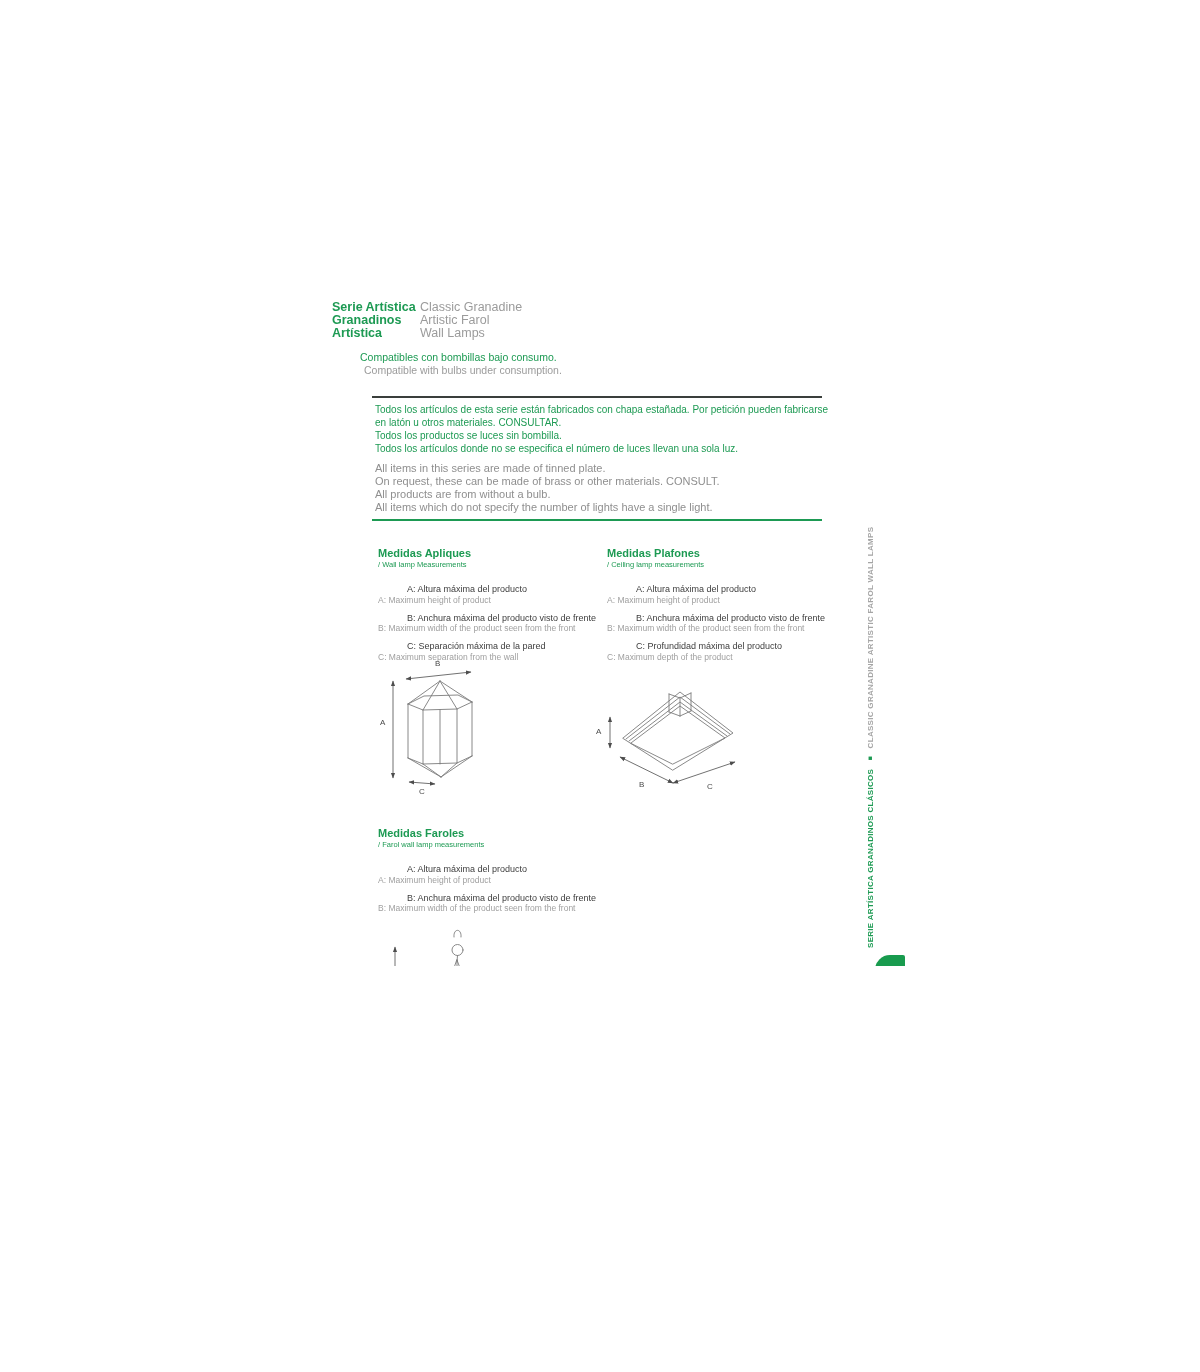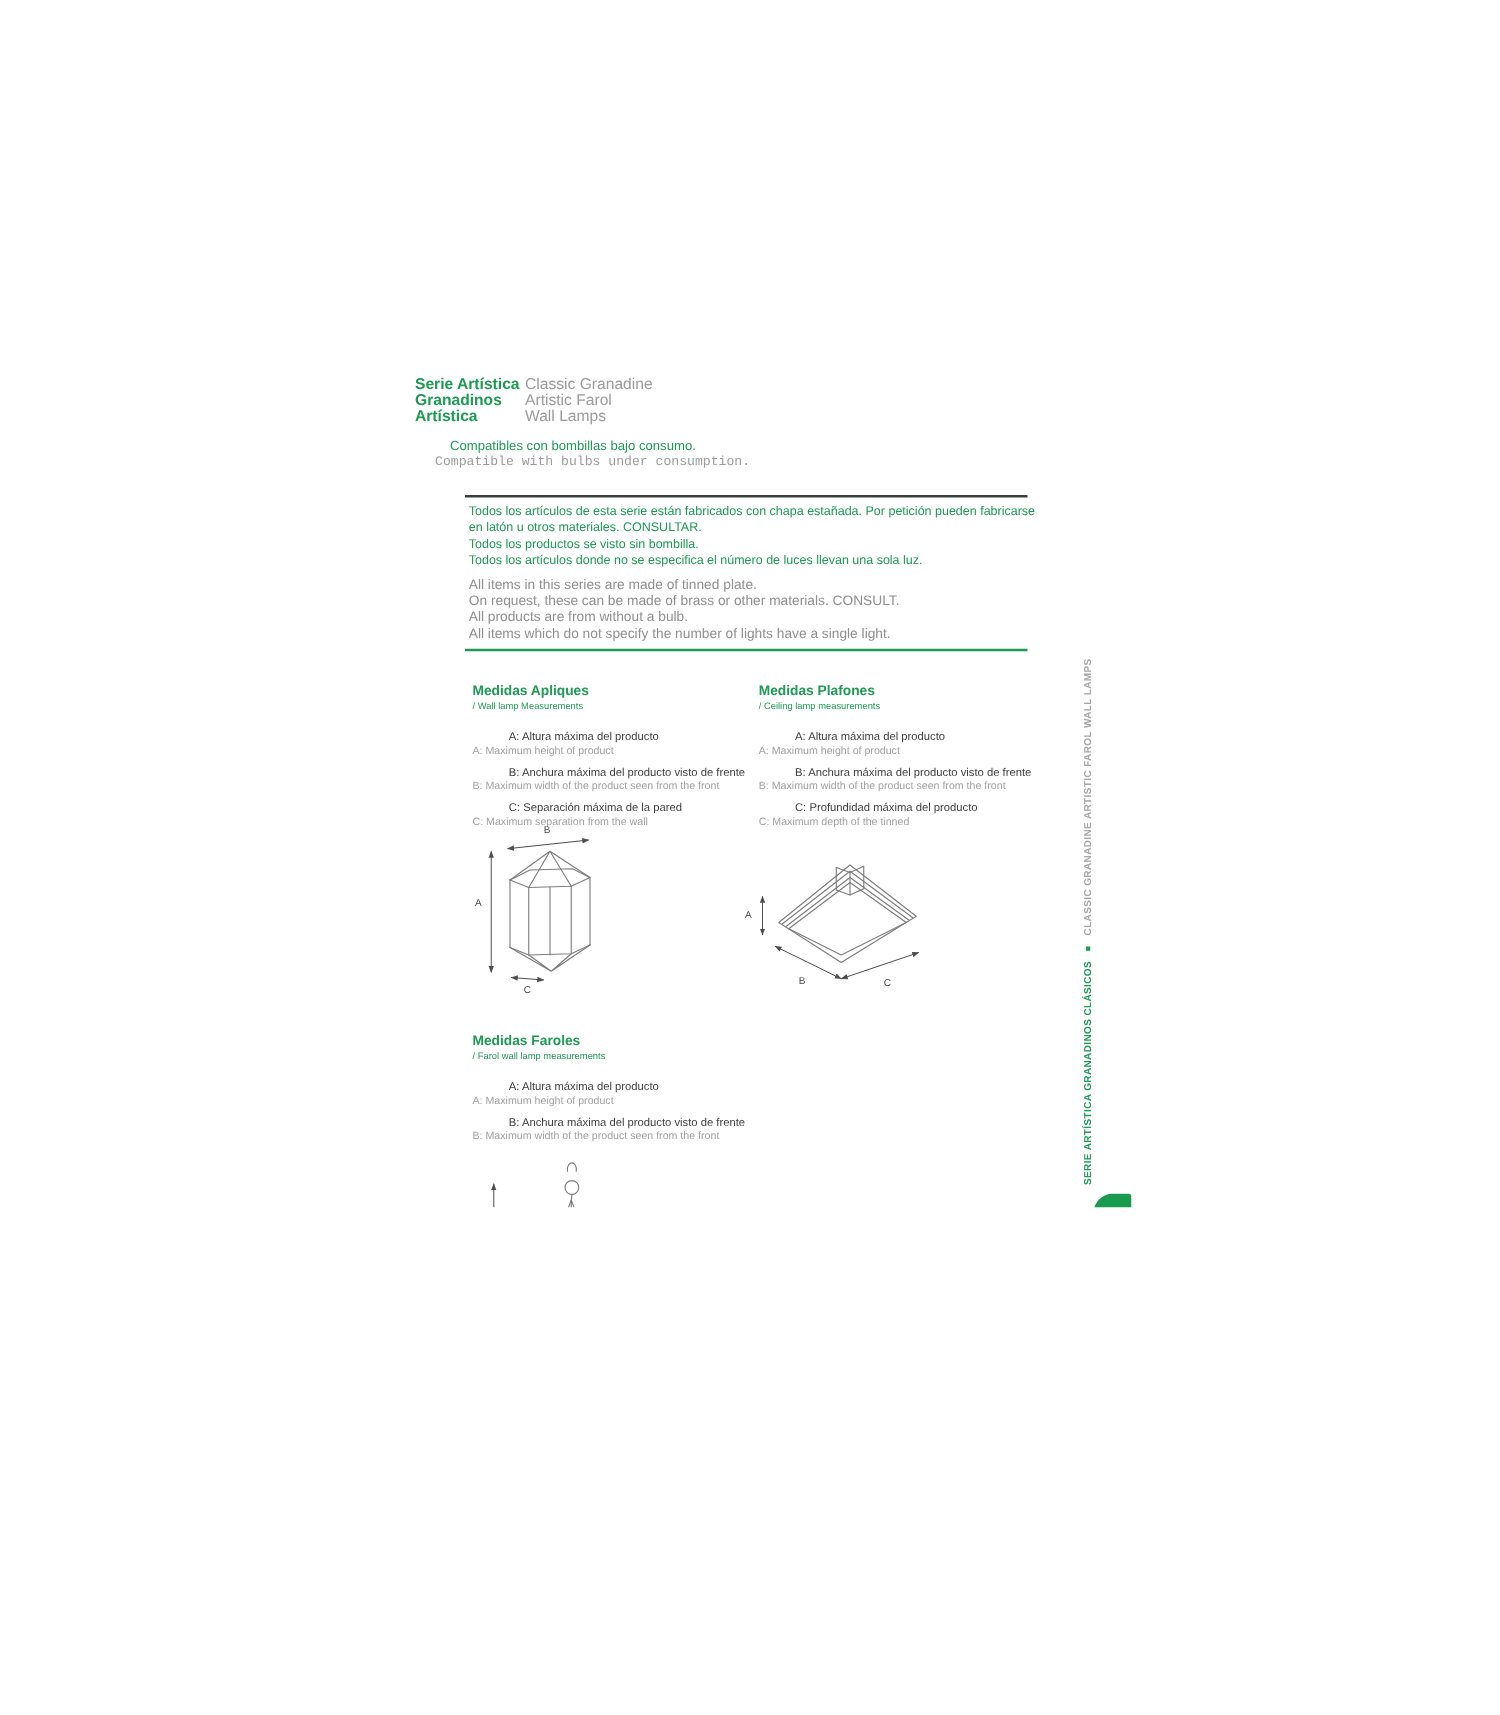--- a/index.html
+++ b/index.html
@@ -9,21 +9,21 @@
   }
   html,body{margin:0;padding:0;background:#fff;}
   .canvas{
     position:relative;width:1200px;height:966px;background:#ffffff;overflow:hidden;
     font-family:"Liberation Sans", sans-serif;
   }
   
   .title-es{position:absolute;left:332px;top:301px;color:var(--green);font-weight:bold;font-size:12.5px;line-height:12.8px;}
   .title-en{position:absolute;left:420px;top:301px;color:var(--gray);font-size:12.5px;line-height:12.8px;}
   .compat-es{position:absolute;left:360px;top:351px;color:var(--green);font-size:10.5px;}
-  .compat-en{position:absolute;left:348px;top:364px;color:var(--gray);font-size:10.5px;font-family:Liberation Mono, monospace;}
+  .compat-en{position:absolute;left:364px;top:364px;color:var(--gray);font-size:10.5px;}
   
   .hr1{position:absolute;left:372px;top:396px;width:450px;height:2px;background:#3a3f3c;}
   .hr2{position:absolute;left:372px;top:519px;width:450px;height:2px;background:var(--green);}
   
   .notice-es{position:absolute;left:375px;top:403px;width:460px;color:var(--green);font-size:10px;line-height:13px;}
   .notice-en{position:absolute;left:375px;top:462px;width:460px;color:#8f8f8f;font-size:11px;line-height:13px;}
   
   .sec{position:absolute;width:225px;}
   .sec-apliques{left:378px;top:547px;}
   .sec-plafones{left:607px;top:547px;}
@@ -71,21 +71,21 @@
     <div>Classic Granadine</div>
     <div>Artistic Farol</div>
     <div>Wall Lamps</div>
   </div>
   <div class="compat-es">Compatibles con bombillas bajo consumo.</div>
   <div class="compat-en">Compatible with bulbs under consumption.</div>
 
   <div class="hr1"></div>
   <div class="notice-es">
     <div>Todos los artículos de esta serie están fabricados con chapa estañada. Por petición pueden fabricarse en latón u otros materiales. CONSULTAR.</div>
-    <div>Todos los productos se visto sin bombilla.</div>
+    <div>Todos los productos se luces sin bombilla.</div>
     <div>Todos los artículos donde no se especifica el número de luces llevan una sola luz.</div>
   </div>
   <div class="notice-en">
     <div>All items in this series are made of tinned plate.</div>
     <div>On request, these can be made of brass or other materials. CONSULT.</div>
     <div>All products are from without a bulb.</div>
     <div>All items which do not specify the number of lights have a single light.</div>
   </div>
   <div class="hr2"></div>
 
@@ -112,21 +112,21 @@
     <div class="item">
       <div class="es">A: Altura máxima del producto</div>
       <div class="en">A: Maximum height of product</div>
     </div>
     <div class="item">
       <div class="es">B: Anchura máxima del producto visto de frente</div>
       <div class="en">B: Maximum width of the product seen from the front</div>
     </div>
     <div class="item">
       <div class="es">C: Profundidad máxima del producto</div>
-      <div class="en">C: Maximum depth of the tinned</div>
+      <div class="en">C: Maximum depth of the product</div>
     </div>
   </div>
 
   <div class="diagram" style="left:378px;top:658px;width:170px;height:148px;">
     <svg width="170" height="148" viewBox="0 0 170 148">
       <defs>
         <marker id="ah1" markerWidth="9" markerHeight="9" refX="6.5" refY="3.5" orient="auto-start-reverse">
           <path d="M0,0.8 L7,3.5 L0,6.2 z" fill="#4d4d4d"></path>
         </marker>
       </defs>

